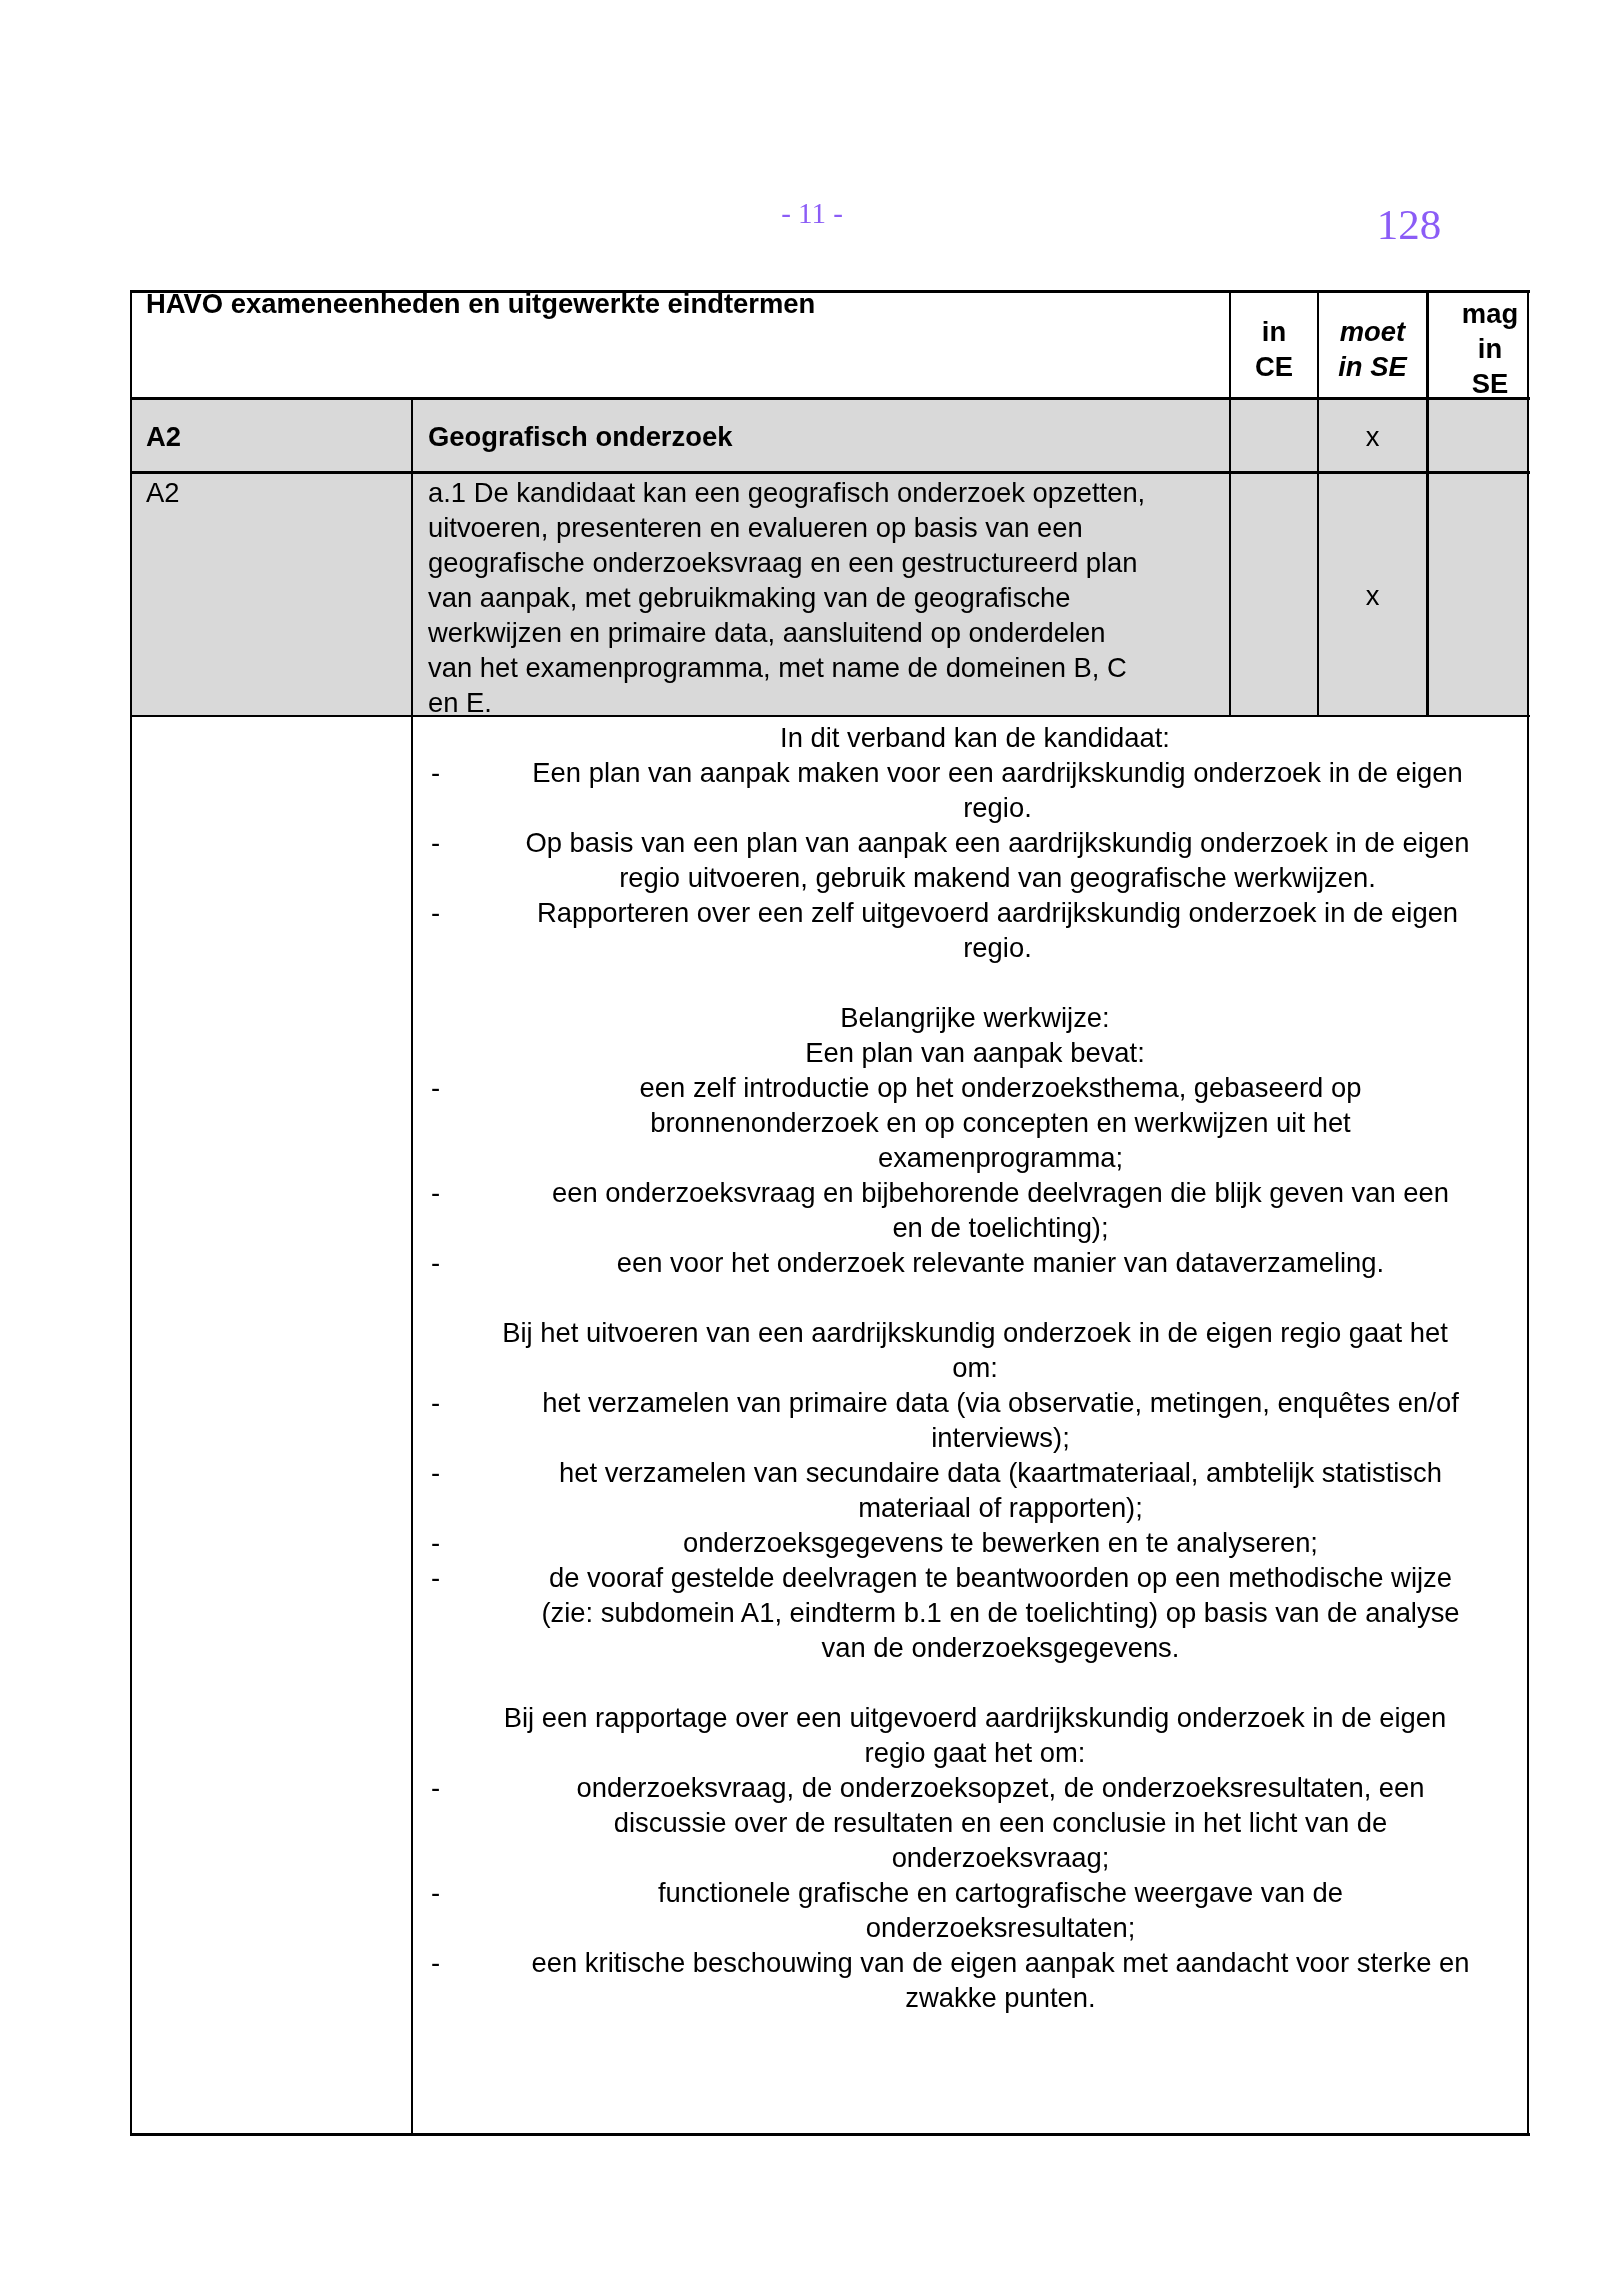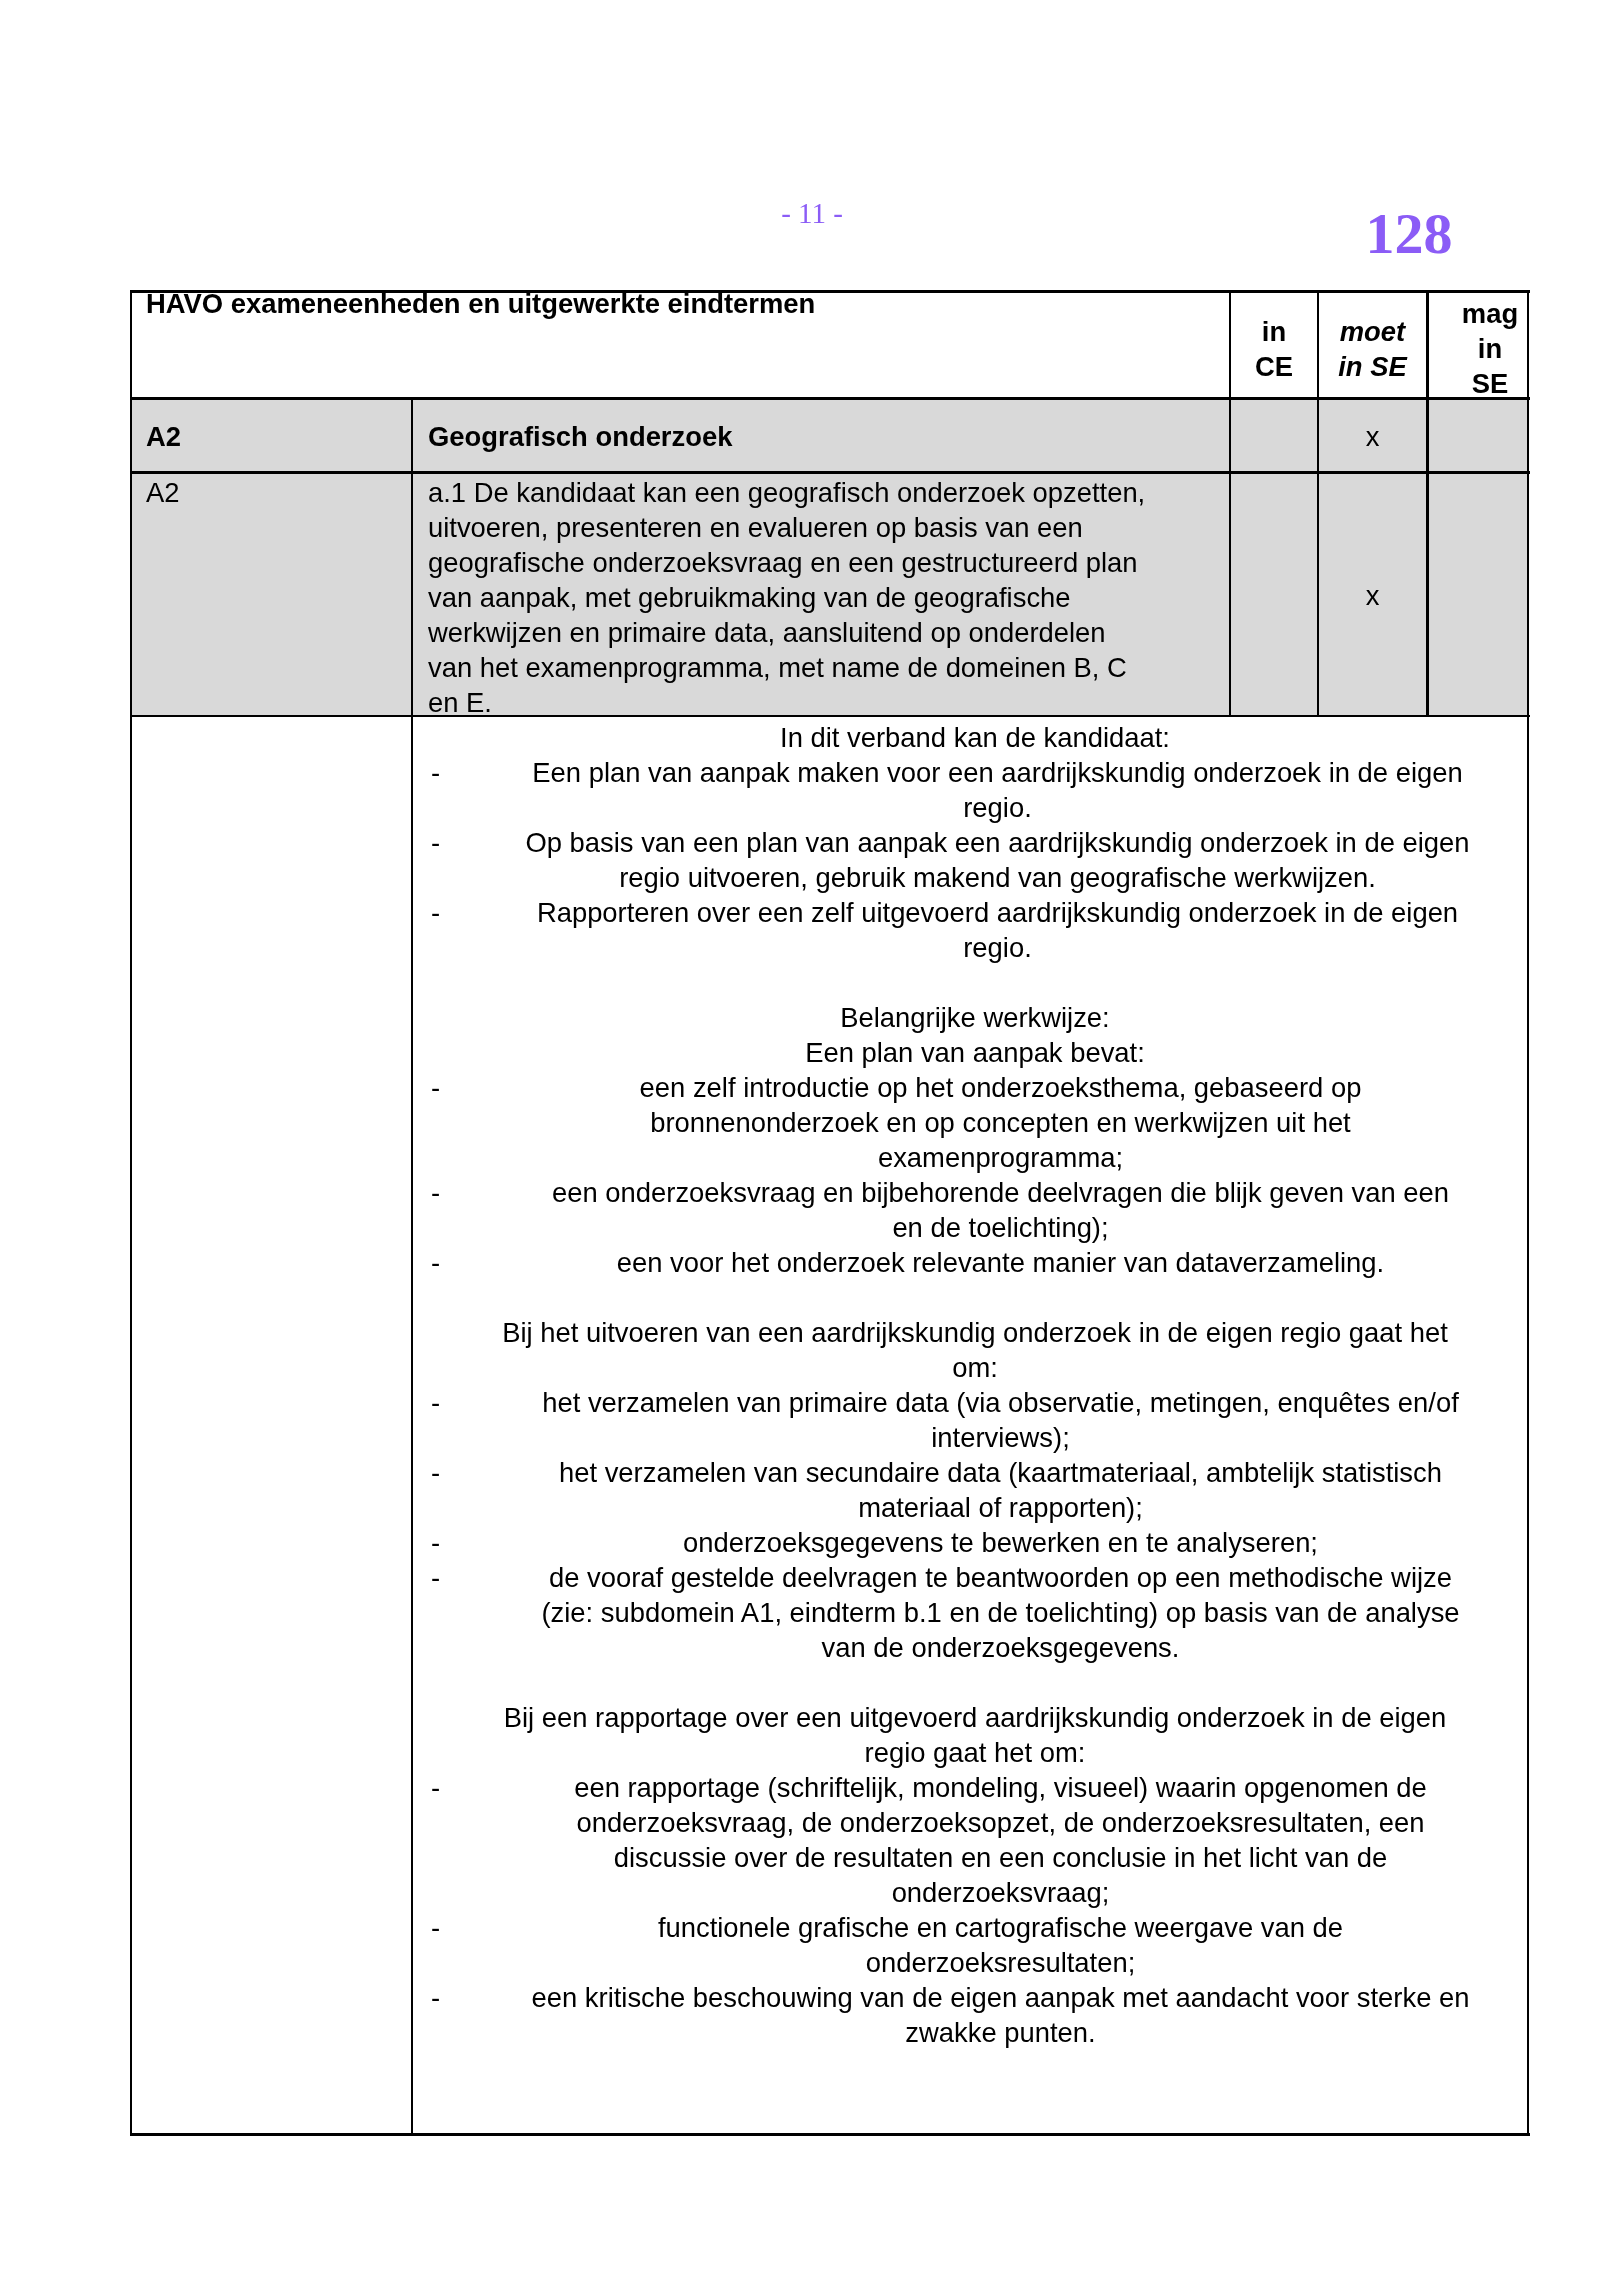--- a/index.html
+++ b/index.html
@@ -1,21 +1,21 @@
 <!DOCTYPE html>
 <html><head>
 <meta charset="utf-8">
 <style>
   html, body { margin: 0; padding: 0; background: #ffffff; }
   body { width: 1621px; height: 2293px; position: relative; overflow: hidden; }
   .serif { font-family: "Liberation Serif", "DejaVu Serif", serif; color: #8b5cf6; }
   .sans { font-family: "Liberation Sans", "DejaVu Sans", sans-serif; color: #000; }
 
   #page-number { position: absolute; left: 714px; top: 197px; width: 196px; text-align: center; font-size: 29px; }
-  #doc-number { position: absolute; left: 1311px; top: 200px; width: 196px; text-align: center; font-size: 58px; font-weight: bold; }
+  #doc-number { position: absolute; left: 1311px; top: 200px; width: 196px; text-align: center; font-size: 43px; font-weight: normal; }
 
   .frame { position: absolute; }
   .line { position: absolute; background: #000; }
   .shade { position: absolute; background: #d9d9d9; }
 
   .cell-text { position: absolute; font-size: 27.4px; line-height: 35px; white-space: nowrap; }
   .bold { font-weight: bold; }
   .center { text-align: center; }
 
   .body-block { position: absolute; left: 431px; top: 720px; width: 1088px; font-size: 27.4px; line-height: 35px; text-align: center; }
@@ -145,21 +145,20 @@
       <div>van de onderzoeksgegevens.</div>
     </div>
     <div class="gap"></div>
 
     <div class="para">
       <div>Bij een rapportage over een uitgevoerd aardrijkskundig onderzoek in de eigen</div>
       <div>regio gaat het om:</div>
     </div>
     <div class="bullet wide">
       <span class="dash">-</span>
-      <div>een rapportage (schriftelijk, mondeling, visueel) waarin opgenomen de</div>
       <div>onderzoeksvraag, de onderzoeksopzet, de onderzoeksresultaten, een</div>
       <div>discussie over de resultaten en een conclusie in het licht van de</div>
       <div>onderzoeksvraag;</div>
     </div>
     <div class="bullet wide">
       <span class="dash">-</span>
       <div>functionele grafische en cartografische weergave van de</div>
       <div>onderzoeksresultaten;</div>
     </div>
     <div class="bullet wide">

